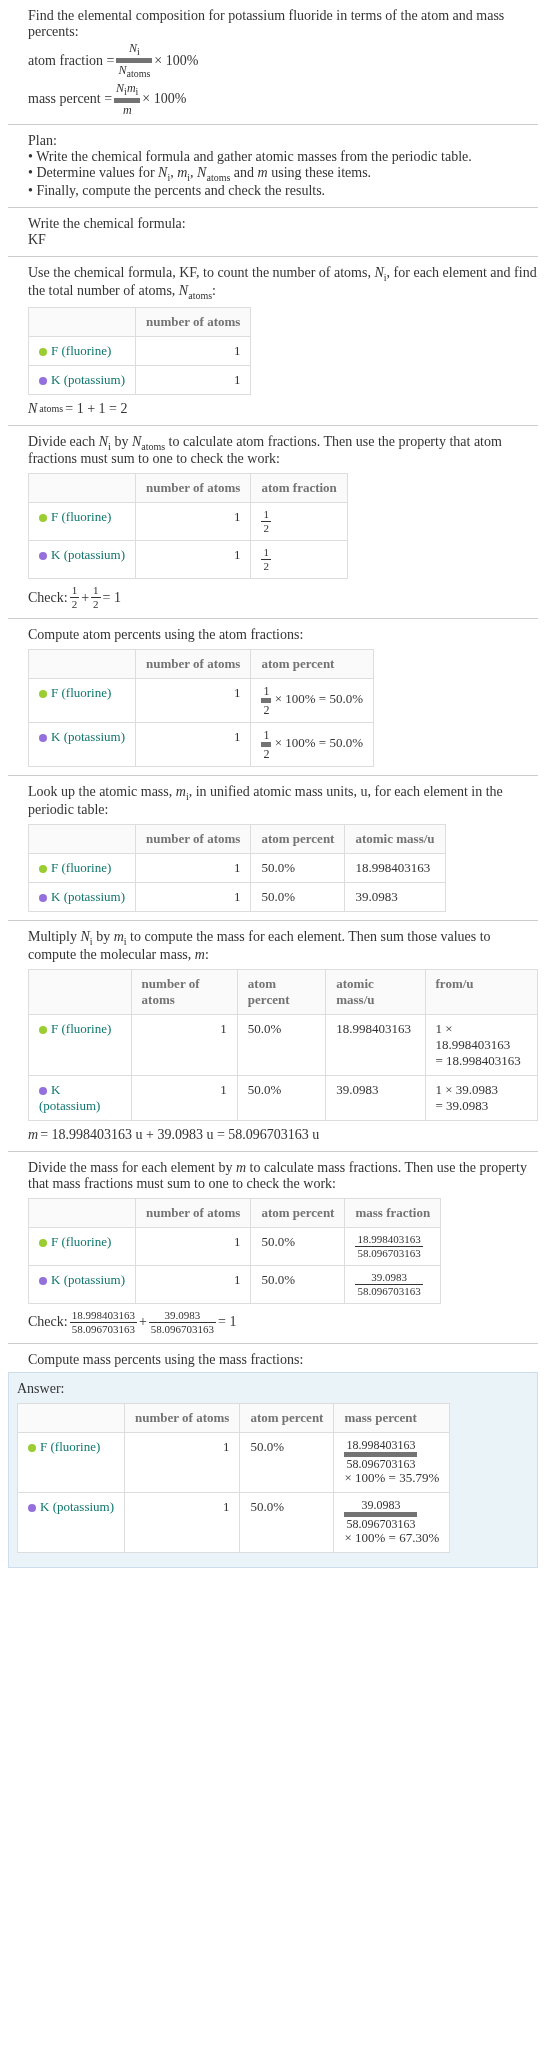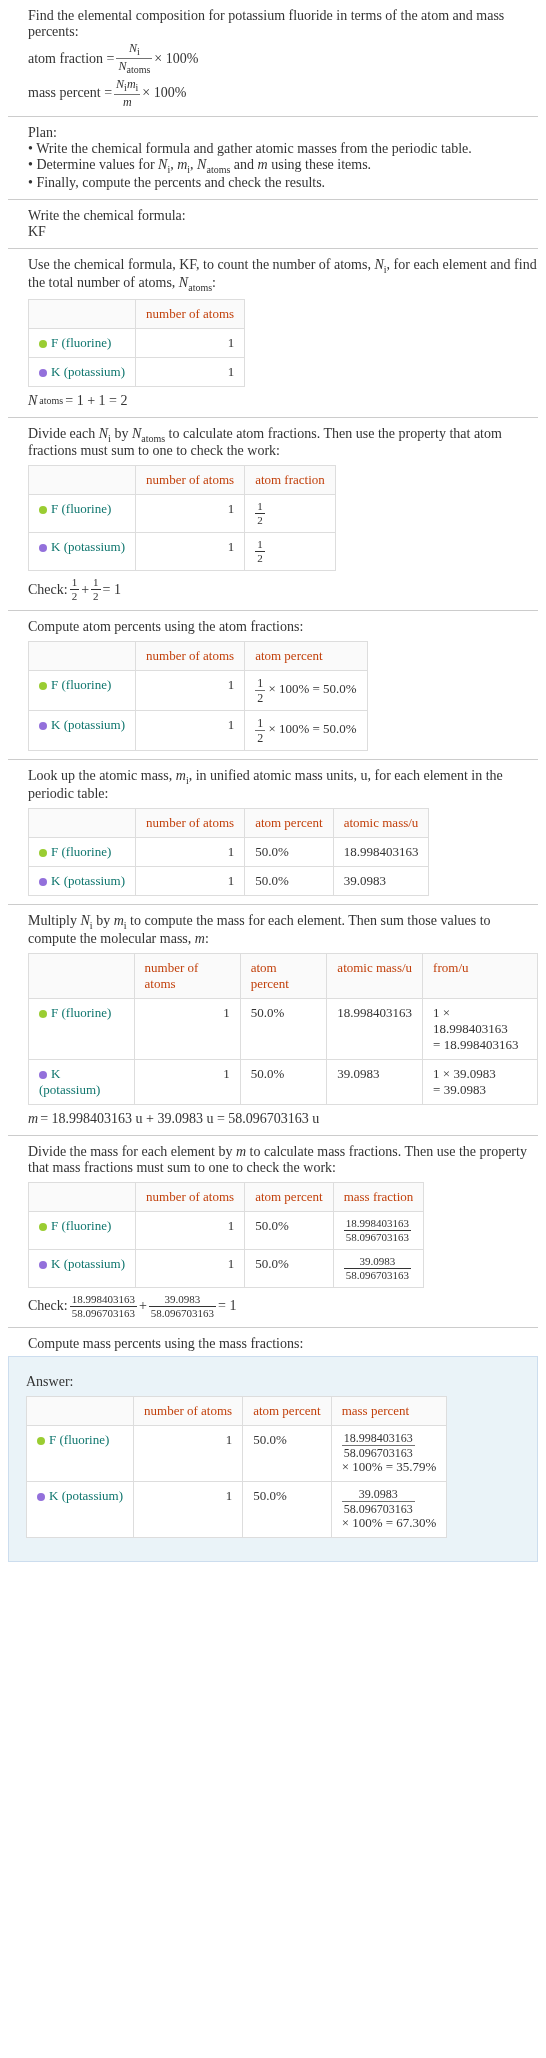--- a/index.html
+++ b/index.html
@@ -23,21 +23,21 @@
   .frac {
     display: inline-block;
     vertical-align: middle;
     text-align: center;
     font-size: 12px;
     line-height: 1;
   }
   .frac .num {
     display: block;
     padding: 0 2px 1px;
-    border-bottom: 1px solid #737373;
+    border-bottom: 5px solid #737373;
   }
   .frac .den {
     display: block;
     padding: 1px 2px 0;
   }
   .frac-sm {
     display: inline-block;
     vertical-align: middle;
     text-align: center;
     font-size: 11px;
@@ -60,39 +60,39 @@
     font-size: 13px;
   }
   th, td {
     border: 1px solid #ddd;
     padding: 6px 10px;
     text-align: left;
     vertical-align: top;
   }
   th {
     background: #fafafa;
-    font-weight: normal;
-    color: #c2410c;
+    font-weight: bold;
+    color: #737373;
   }
   td.num-cell { text-align: right; }
   .elem-label { color: #0f766e; }
   .dot {
     display: inline-block;
     width: 8px;
     height: 8px;
     border-radius: 50%;
     margin-right: 4px;
     vertical-align: middle;
   }
   .dot-f { background: #9acd32; }
   .dot-k { background: #9370db; }
   .answer-box {
     background: #eaf3f8;
     border: 1px solid #cde;
-    padding: 17px;
+    padding: 8px;
   }
   .answer-box table { background: #fff; }
   .eq-line { margin: 2px 0; font-size: 14px; display: flex; align-items: center; flex-wrap: wrap; gap: 2px; }
 </style>
 </head>
 <body>
 
 <div class="section">
   <div>Find the elemental composition for potassium fluoride in terms of the atom and mass percents:</div>
   <div class="eq-line">

